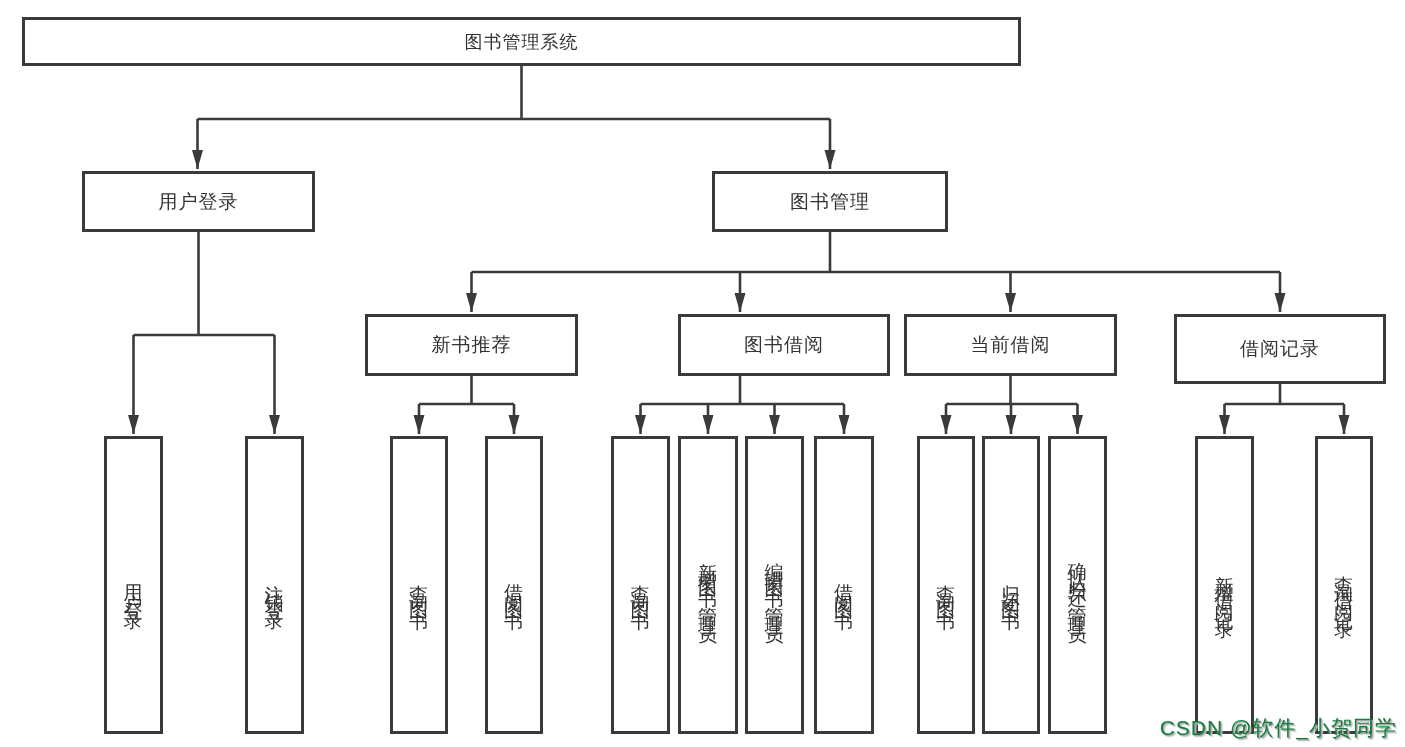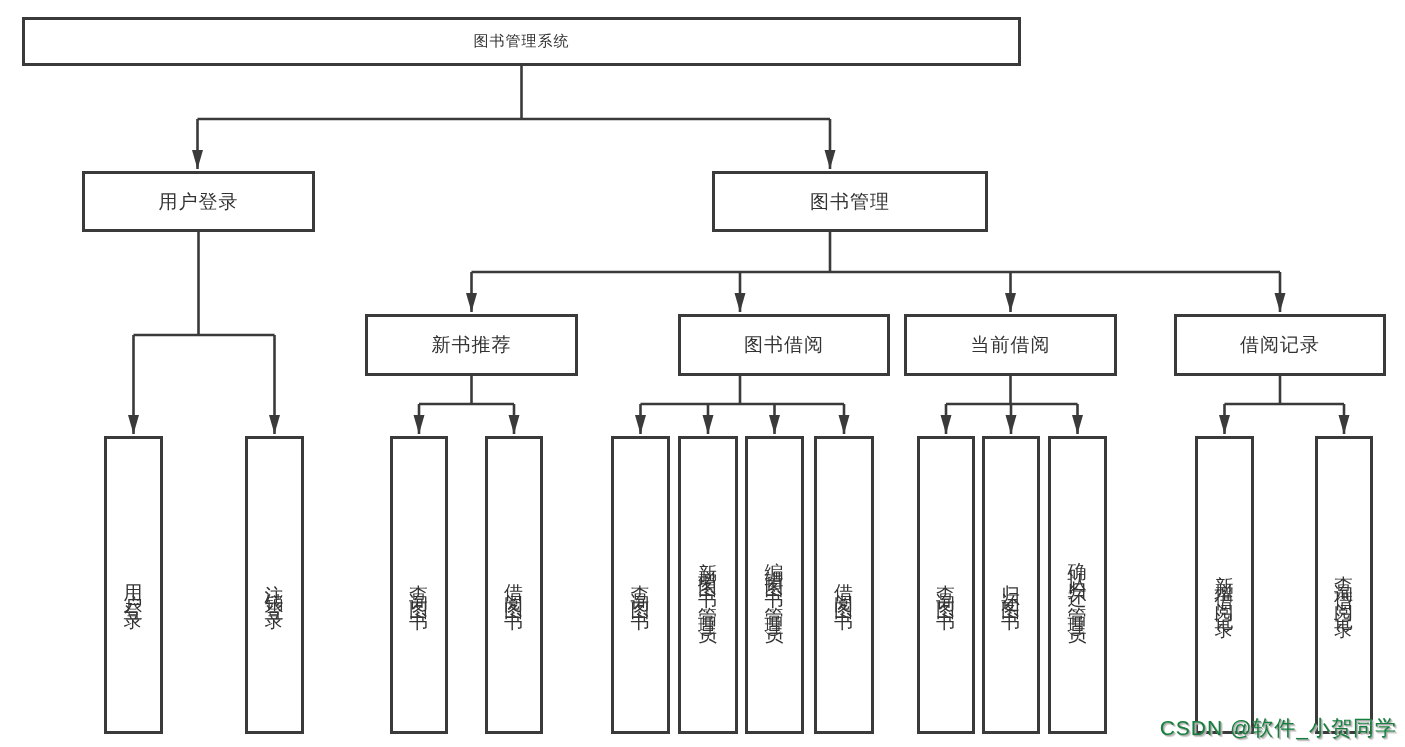--- a/index.html
+++ b/index.html
@@ -15,21 +15,21 @@
     position:absolute;
     box-sizing:border-box;
     border:3px solid #3a3a3a;
     background:#ffffff;
     color:#333333;
     display:flex;
     align-items:center;
     justify-content:center;
   }
   .h{font-size:19px;letter-spacing:1px;}
-  .root{font-size:15px;}
+  .root{font-size:18px;}
   .v{
     writing-mode:vertical-rl;
     text-orientation:mixed;
     font-size:19px;
     letter-spacing:9px;
     line-height:1;
     padding-top:4px;
   }
   #watermark{
     position:absolute;
@@ -92,26 +92,26 @@
       <path d="M1280 376 V404"></path>
       <path d="M1224.5 404 H1344"></path>
       <path d="M1224.5 404 V434" marker-end="url(#arw)"></path>
       <path d="M1344 404 V434" marker-end="url(#arw)"></path>
     </g>
   </svg>
 
   <div class="node h root" style="left:22px;top:17px;width:999px;height:49px;">图书管理系统</div>
 
   <div class="node h" style="left:82px;top:171px;width:233px;height:61px;">用户登录</div>
-  <div class="node h" style="left:712px;top:171px;width:276px;height:61px;">图书管理</div>
+  <div class="node h" style="left:712px;top:171px;width:236px;height:61px;">图书管理</div>
 
   <div class="node h" style="left:365px;top:314px;width:213px;height:62px;">新书推荐</div>
   <div class="node h" style="left:634px;top:314px;width:212px;height:62px;margin-left:44px;">图书借阅</div>
   <div class="node h" style="left:904px;top:314px;width:213px;height:62px;">当前借阅</div>
-  <div class="node h" style="left:1174px;top:314px;width:212px;height:62px;">借阅记录</div>
+  <div class="node h" style="left:1174px;top:314px;width:212px;height:70px;">借阅记录</div>
 
   <div class="node v" style="left:104px;top:436px;width:59px;height:298px;">用户登录</div>
   <div class="node v" style="left:245px;top:436px;width:59px;height:298px;">注销登录</div>
 
   <div class="node v" style="left:390px;top:436px;width:58px;height:298px;">查询图书</div>
   <div class="node v" style="left:485px;top:436px;width:58px;height:298px;">借阅图书</div>
 
   <div class="node v" style="left:611px;top:436px;width:59px;height:298px;">查询图书</div>
   <div class="node v" style="left:678px;top:436px;width:60px;height:298px;">新增图书（管理员）</div>
   <div class="node v" style="left:745px;top:436px;width:59px;height:298px;">编辑图书（管理员）</div>

